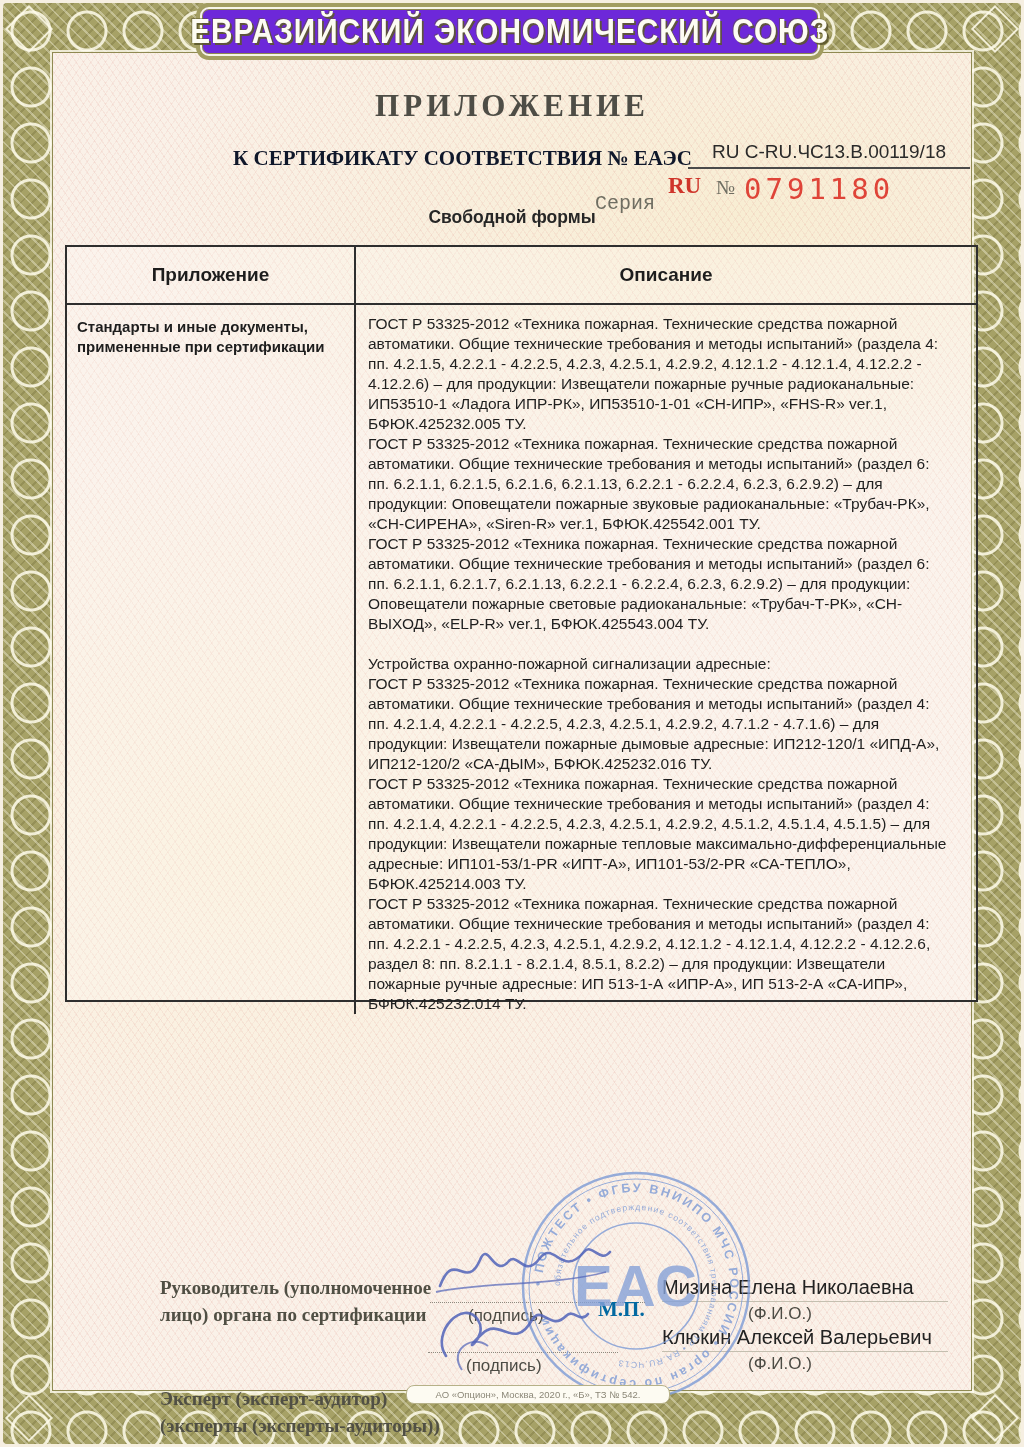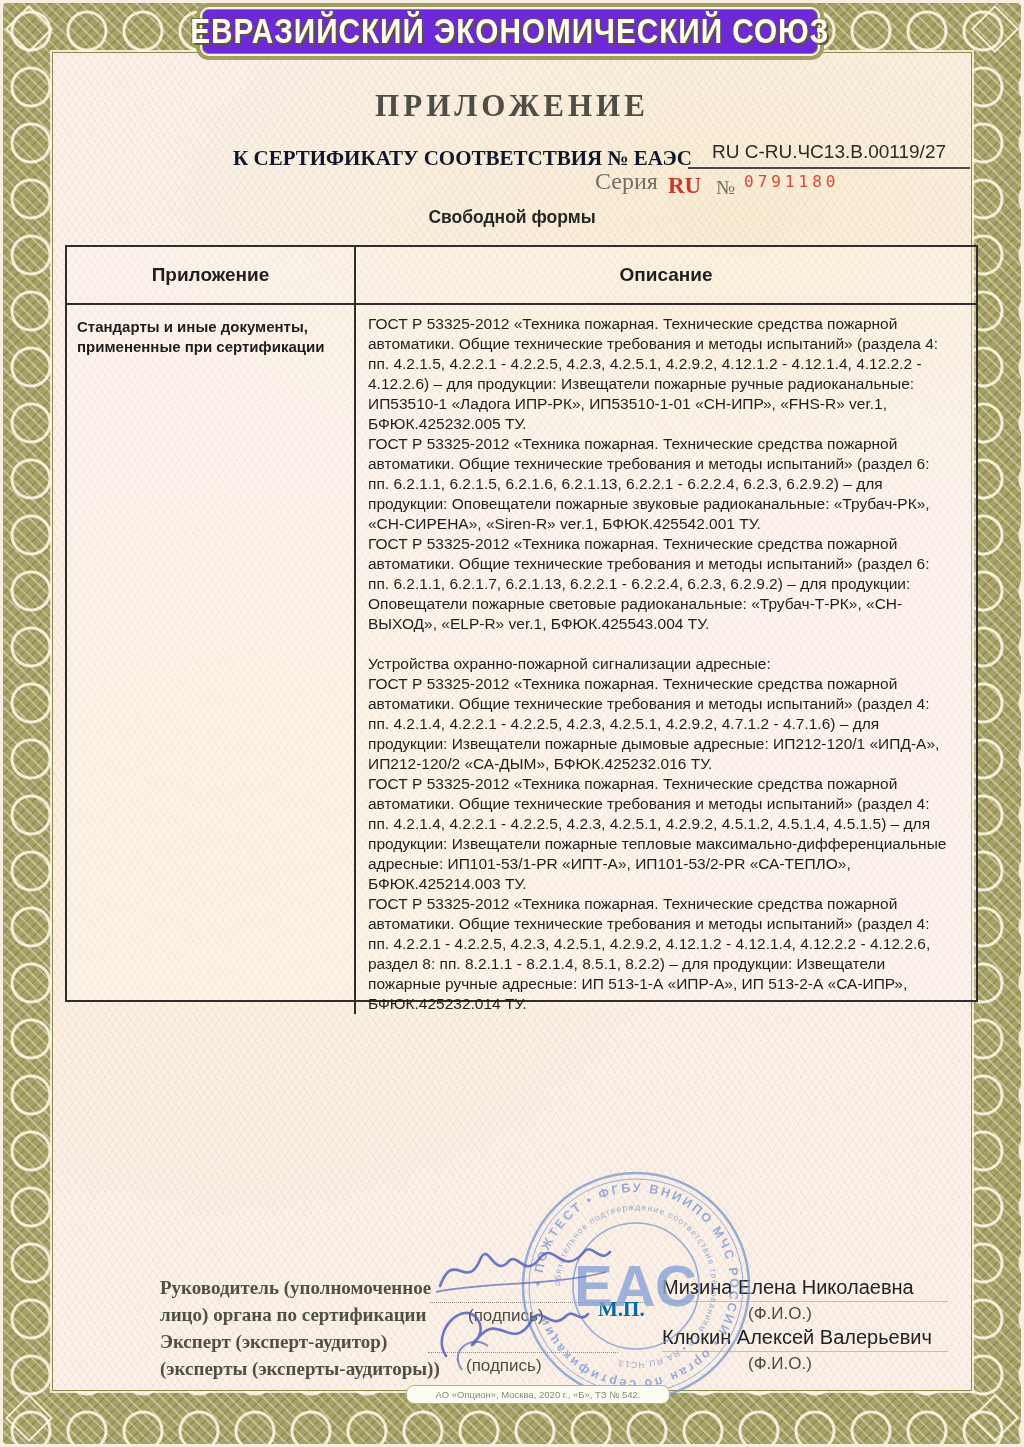--- a/index.html
+++ b/index.html
@@ -29,42 +29,42 @@
     display:flex;align-items:center;justify-content:center;}
   .banner span{font-weight:800;font-size:31px;color:#fdfcf3;letter-spacing:1px;white-space:nowrap;
     transform:scale(.96,1.12);text-shadow:2px 2px 0 rgba(92,88,44,.9),-1px -1px 0 rgba(92,88,44,.5);}
   
   .title{position:absolute;left:0;right:0;top:88px;text-align:center;
     font-family:"Liberation Serif",serif;font-weight:700;font-size:31px;letter-spacing:4px;color:#4e4d46;}
   .cert-label{position:absolute;left:233px;top:146px;font-family:"Liberation Serif",serif;
     font-weight:700;font-size:21px;color:#0f172a;}
   .cert-value{position:absolute;left:688px;top:141px;width:282px;text-align:center;
     font-size:19px;color:#2a2a2a;border-bottom:2px solid #4a4a4a;padding-bottom:4px;}
-  .series-label{position:absolute;left:595px;top:168px;font-family:Liberation Serif, serif;font-size:24px;color:#6f6e62;}
+  .series-label{position:absolute;left:595px;top:192px;font-family:Liberation Mono, monospace;font-size:20px;color:#6f6e62;}
   .series-value{position:absolute;left:668px;top:173px;font-family:"Liberation Serif",serif;font-weight:700;font-size:23px;color:#cf352b;}
   .num-sign{position:absolute;left:716px;top:176px;font-family:"Liberation Serif",serif;font-size:20px;color:#6f6e62;}
   .serial{position:absolute;left:744px;top:172px;font-family:"DejaVu Sans Mono",monospace;
-    font-size:16px;letter-spacing:4px;color:#df4438;}
+    font-size:29px;letter-spacing:4px;color:#df4438;}
   .form-type{position:absolute;left:0;right:0;top:207px;text-align:center;font-weight:700;font-size:17.5px;color:#262626;}
   
   .cert-table{position:absolute;left:65px;top:245px;width:913px;height:757px;border:2px solid #2e2e2e;
     display:grid;grid-template-columns:289px 1fr;grid-template-rows:58px 1fr;box-sizing:border-box;background:rgba(255,252,246,.25);}
   .th{display:flex;align-items:center;justify-content:center;font-weight:700;font-size:19px;color:#1d1d1d;
     border-bottom:2px solid #2e2e2e;box-sizing:border-box;}
   .th.left,.td.left{border-right:2px solid #2e2e2e;}
   .td{box-sizing:border-box;}
   .td.left{padding:12px 14px 0 10px;font-weight:700;font-size:15px;line-height:20px;color:#1d1d1d;}
   .td.right{padding:9px 24px 0 12px;font-size:15.5px;line-height:20px;color:#1f1f1f;}
   .td.right p{margin:0;}
   .td.right p.section-gap{margin-top:20px;}
   
   .sig-label{position:absolute;font-family:"Liberation Serif",serif;font-weight:600;font-size:19px;
     line-height:27px;color:#504f44;}
   .lbl1{left:160px;top:1274px;}
-  .lbl2{left:160px;top:1328px;}
+  .lbl2{left:160px;top:1385px;}
   .sig-line{position:absolute;border-bottom:1px dotted #8f8b80;}
   .line1{left:430px;top:1302px;width:215px;}
   .line2{left:428px;top:1352px;width:190px;}
   .caption{position:absolute;font-size:17px;color:#4c4b44;}
   .cap-sign1{left:468px;top:1306px;}
   .cap-sign2{left:466px;top:1356px;}
   .name{position:absolute;width:286px;text-align:left;font-size:20px;color:#222;
     border-bottom:1px solid #c4bfb0;padding-bottom:2px;}
   .name1{left:662px;top:1276px;}
   .name2{left:662px;top:1326px;}
@@ -92,21 +92,21 @@
   <div class="corner bl"></div>
   <div class="corner br"></div>
   <div class="inner"></div>
 
   <div class="banner">
     <span>ЕВРАЗИЙСКИЙ ЭКОНОМИЧЕСКИЙ СОЮЗ</span>
   </div>
 
   <div class="title">ПРИЛОЖЕНИЕ</div>
   <div class="cert-label">К СЕРТИФИКАТУ СООТВЕТСТВИЯ № ЕАЭС</div>
-  <div class="cert-value">RU C-RU.ЧС13.В.00119/27</div>
+  <div class="cert-value">RU C-RU.ЧС13.В.00119/18</div>
   <div class="series-label">Серия</div>
   <div class="series-value">RU</div>
   <div class="num-sign">№</div>
   <div class="serial">0791180</div>
   <div class="form-type">Свободной формы</div>
 
   <div class="cert-table">
     <div class="th left">Приложение</div>
     <div class="th">Описание</div>
     <div class="td left">Стандарты и иные документы, примененные при сертификации</div>

